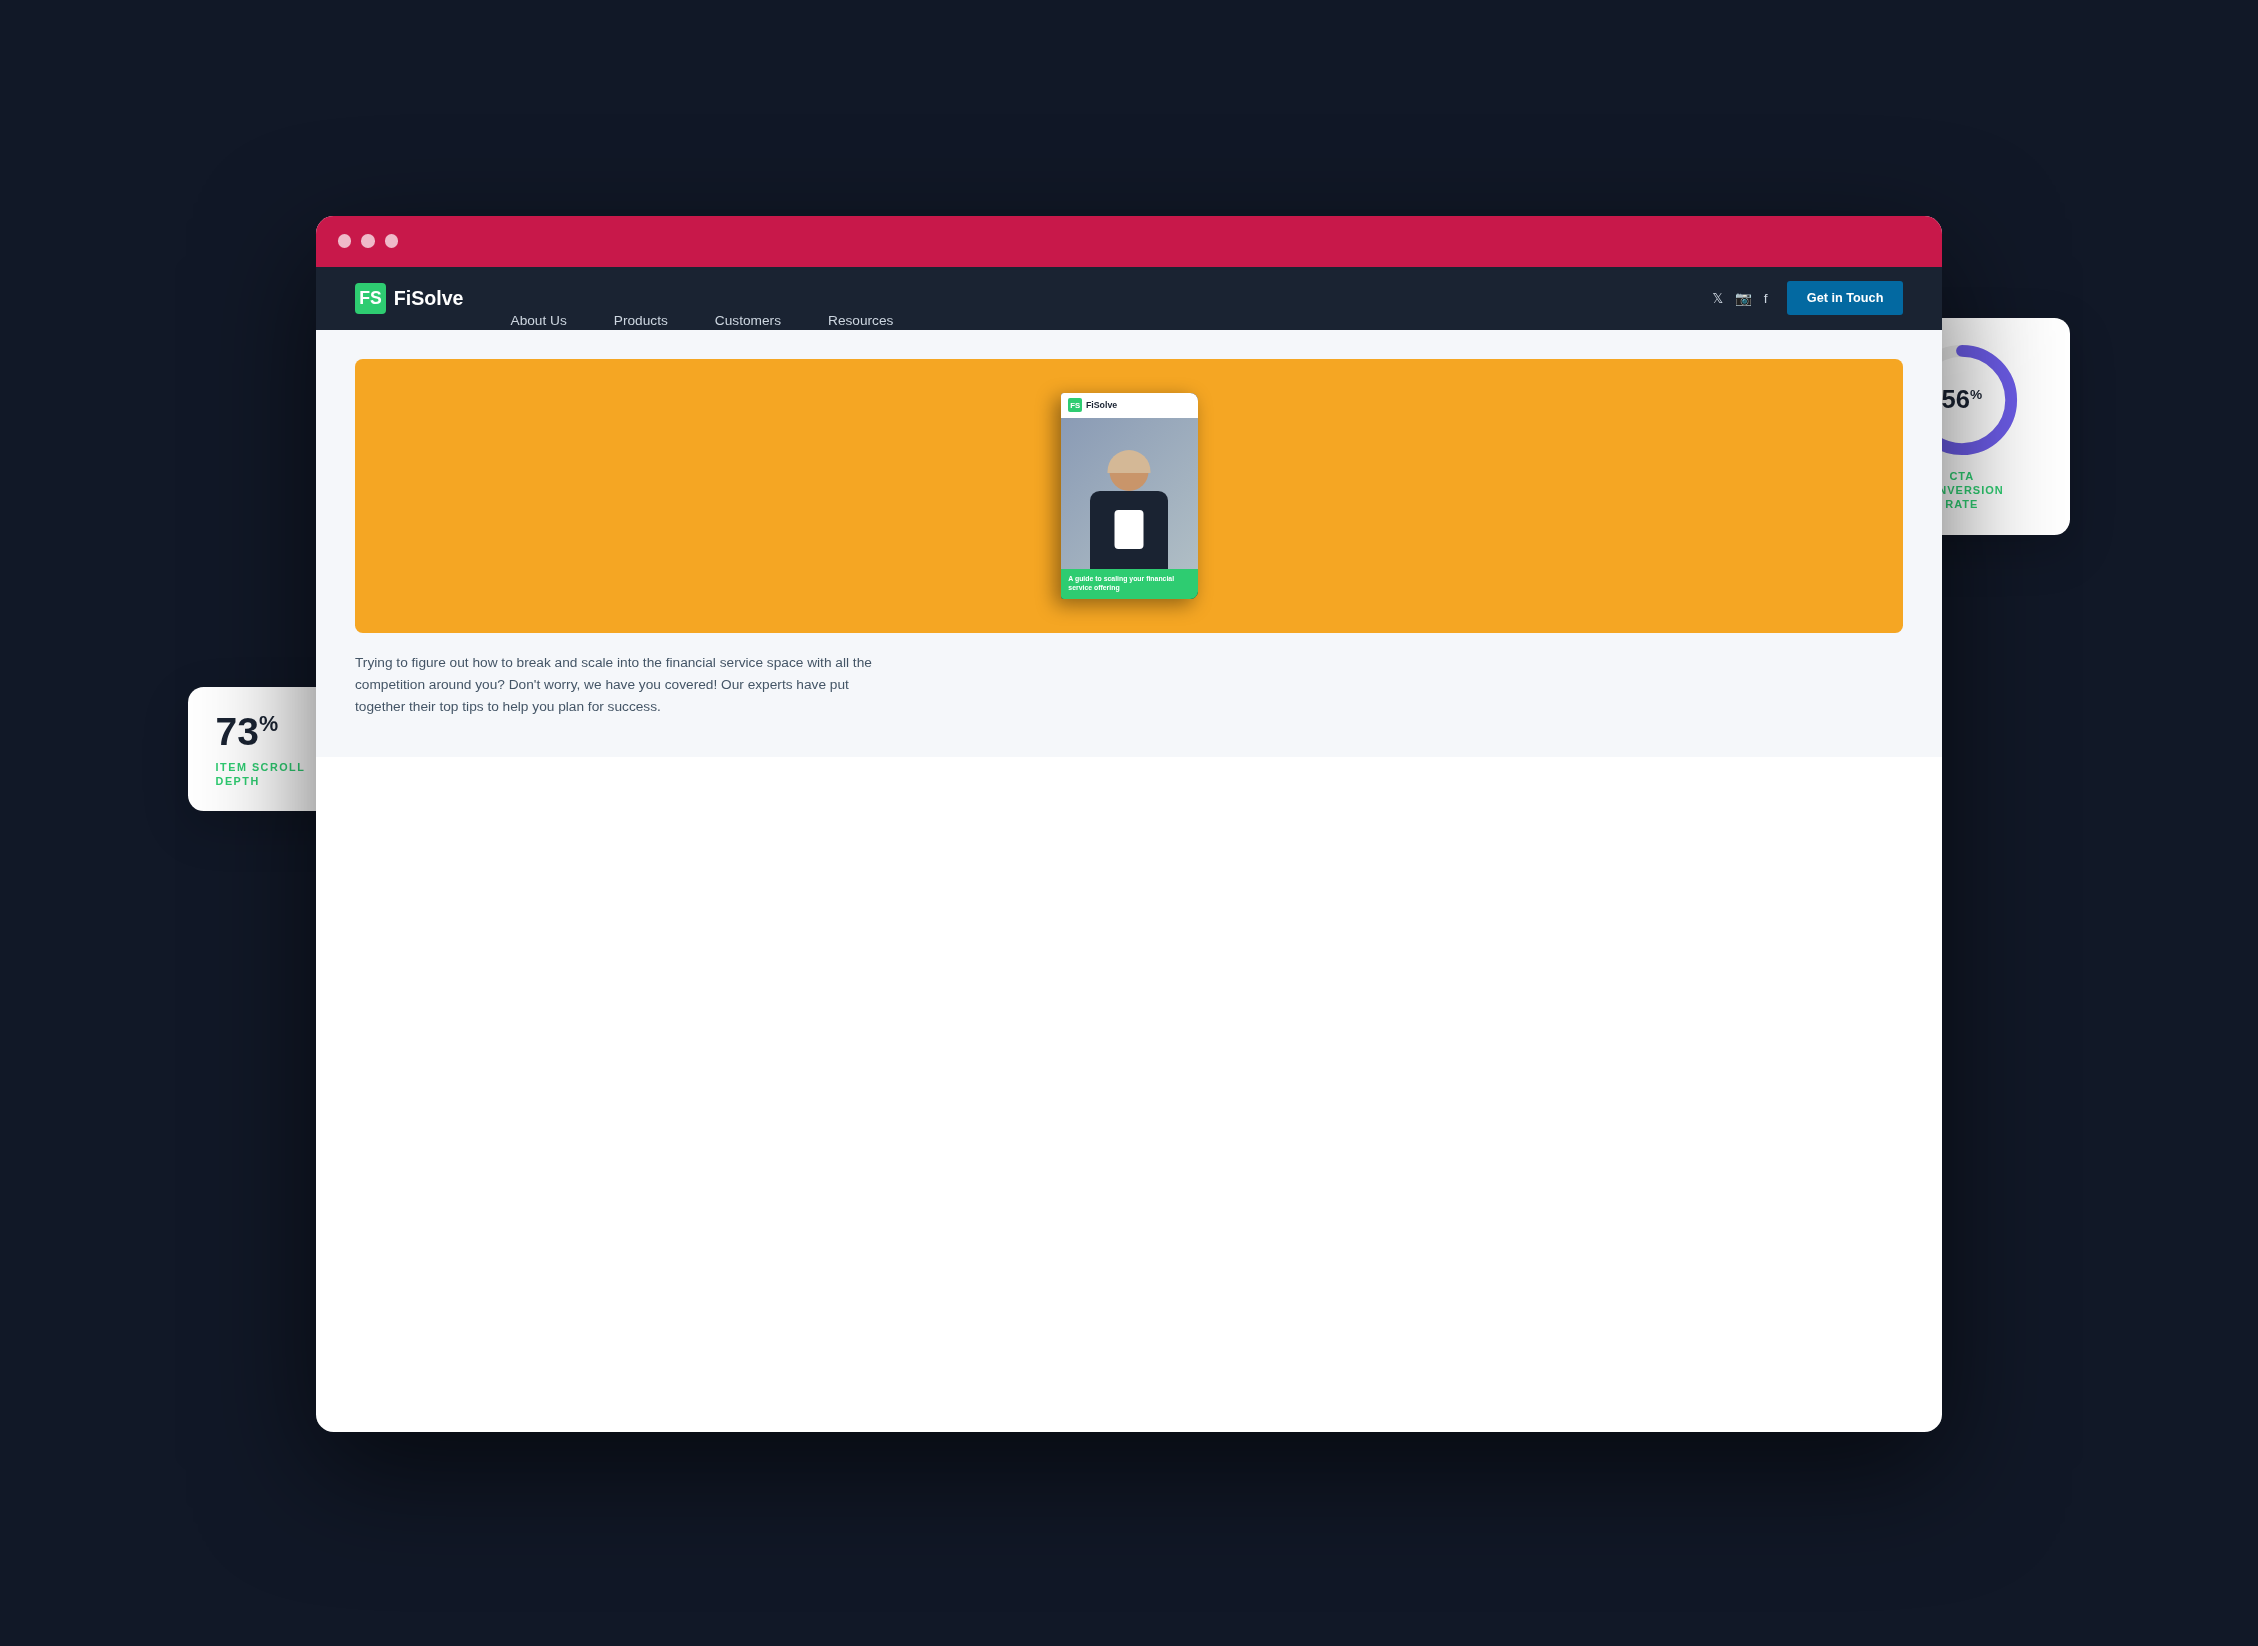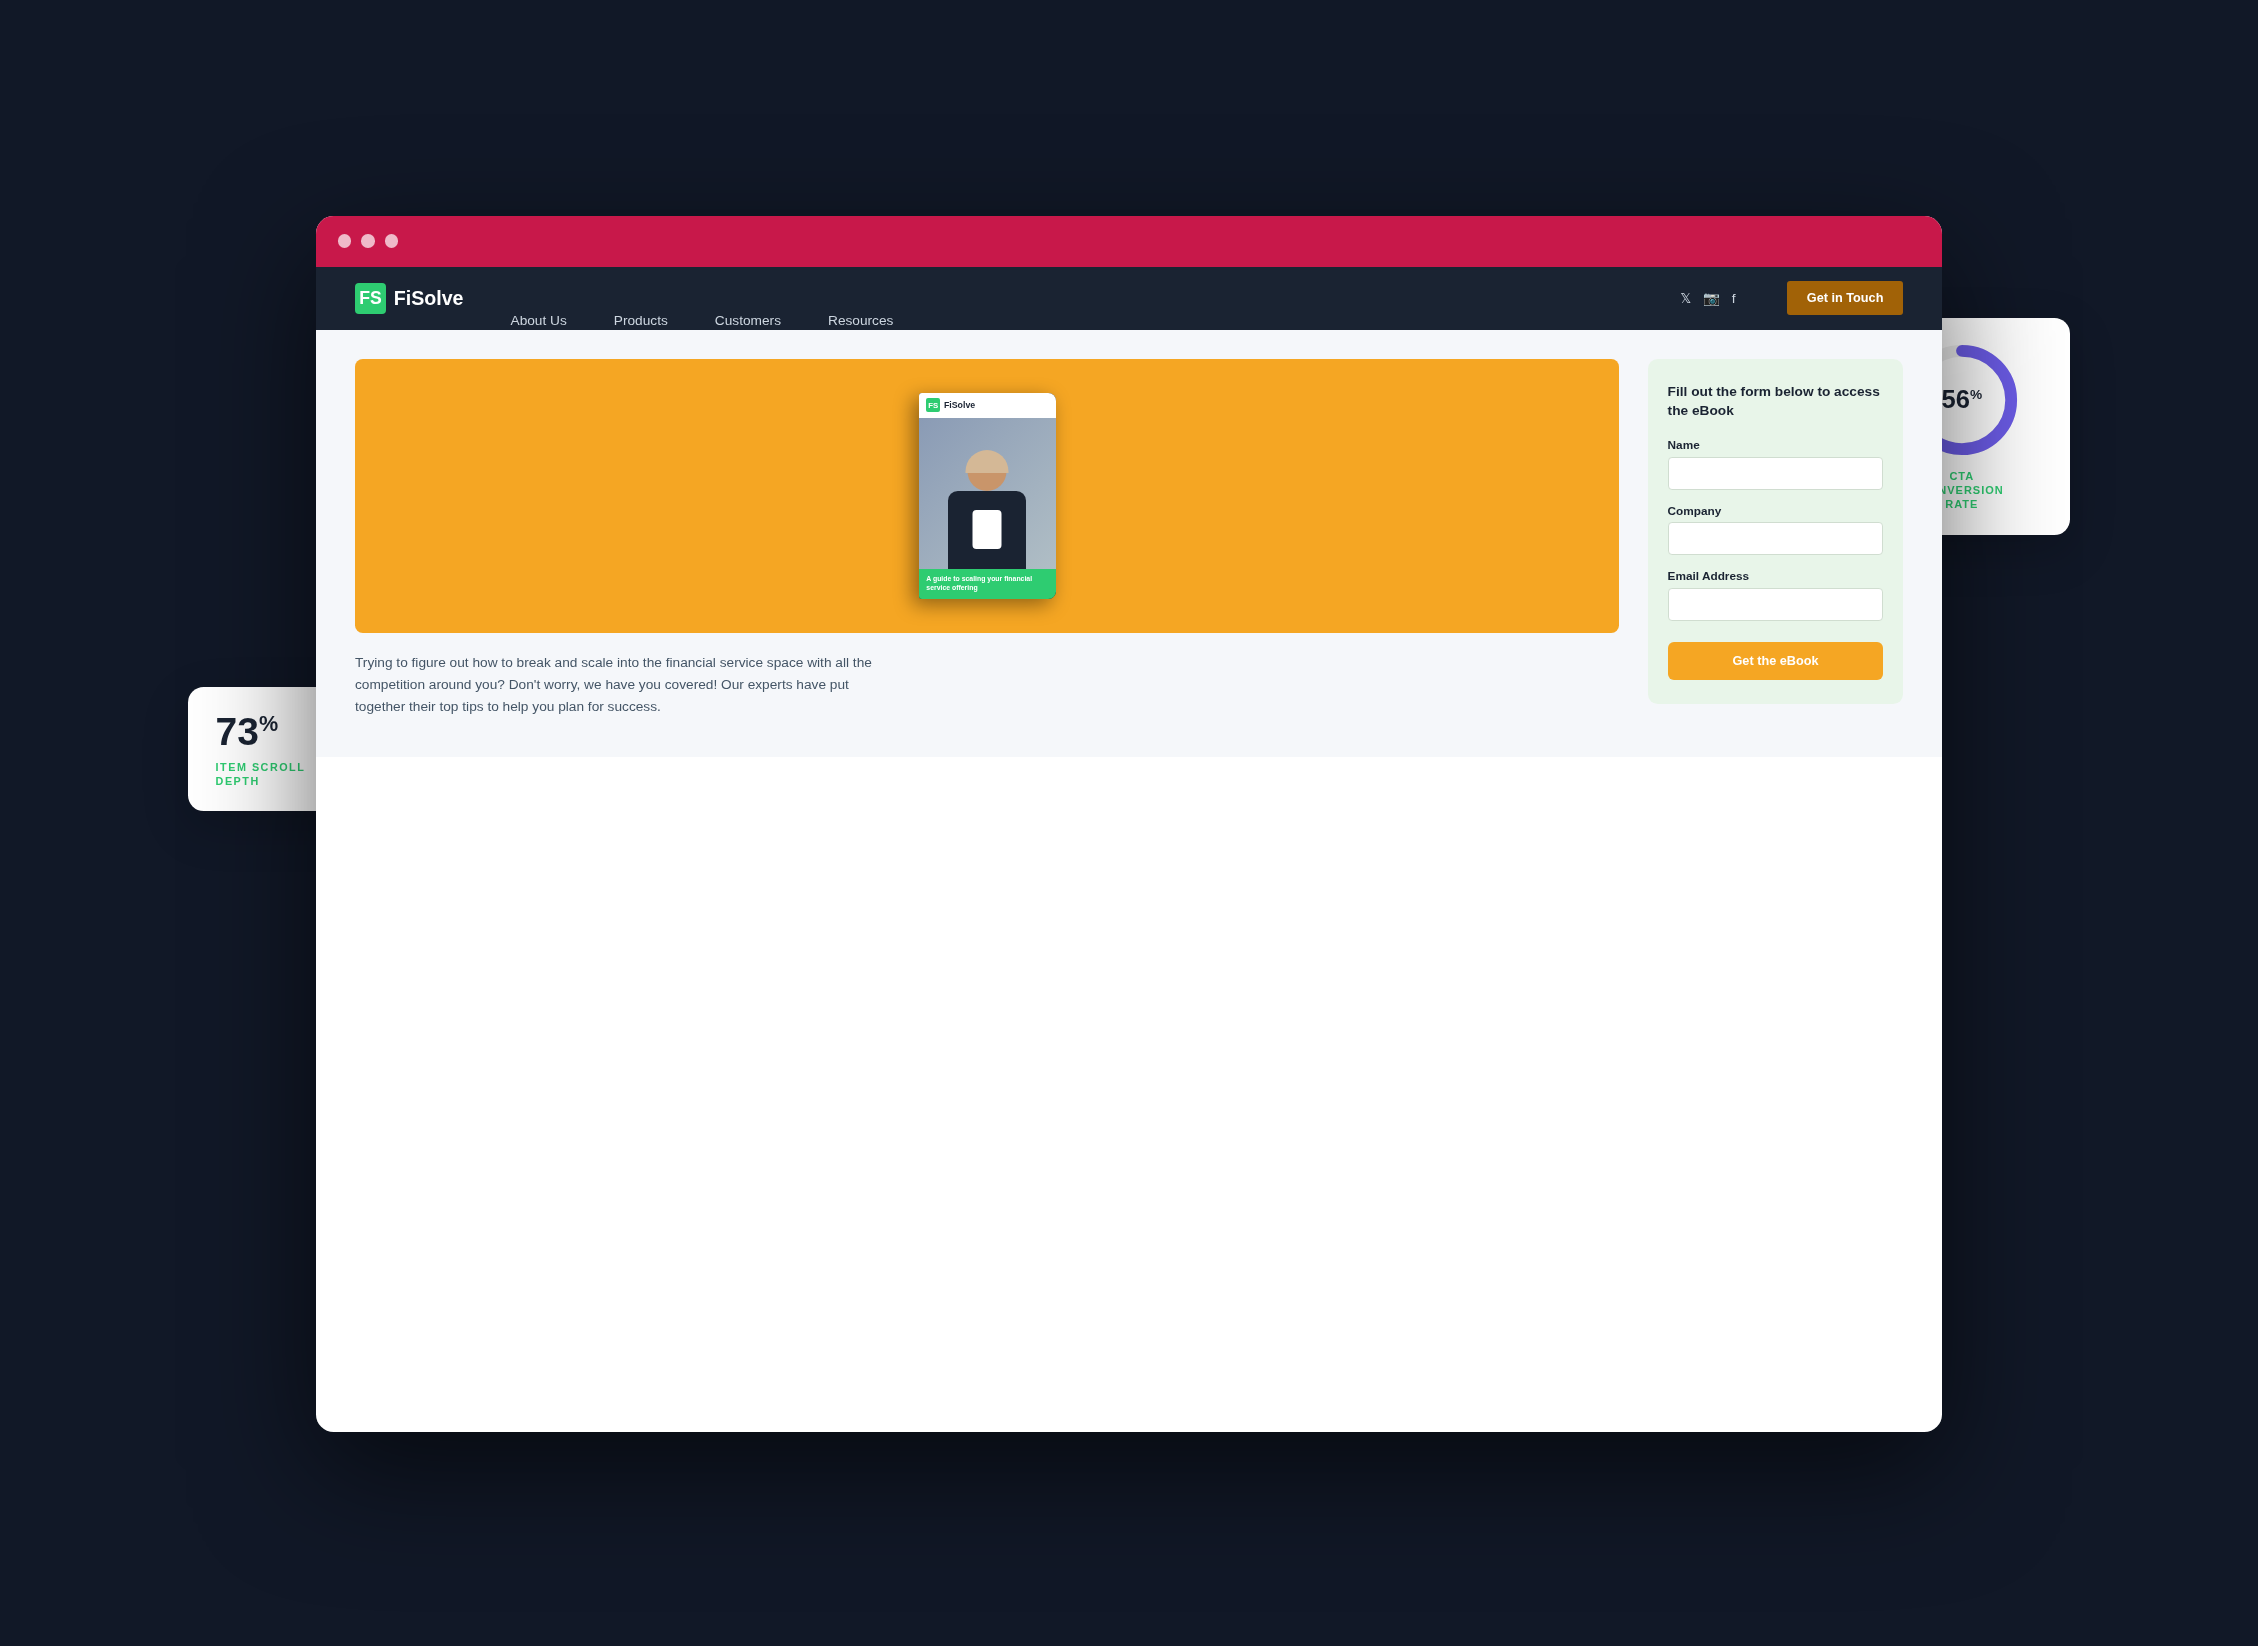--- a/index.html
+++ b/index.html
@@ -106,29 +106,28 @@
       margin-right: 19.6px;
     }
 
     .social-icon {
       color: #cdd6e0;
       font-size: 13.7px;
       cursor: pointer;
     }
 
     .btn-get-in-touch {
-      background: #a16207;
+      background: #0369a1;
       color: white;
       border: none;
       padding: 9.8px 19.6px;
       border-radius: 3px;
       font-size: 12.7px;
       font-weight: 600;
       cursor: pointer;
-      margin-left: 32px;
     }
 
     
     .hero {
       background: #f5f7fa;
       padding: 49px 39px 29px;
       text-align: center;
     }
 
     .ebook-label {
@@ -479,39 +478,17 @@
             </div>
             <div class="book-footer">
               <div class="book-footer-text">A guide to scaling your financial service offering</div>
             </div>
           </div>
         </div>
 
         <p class="description-text">Trying to figure out how to break and scale into the financial service space with all the competition around you? Don't worry, we have you covered! Our experts have put together their top tips to help you plan for success.</p>
       </div>
 
-      <div class="right-col">
-        <div class="form-card">
-          <p class="form-intro">Fill out the form below to access the eBook</p>
-
-          <div class="form-group">
-            <label class="form-label">Name</label>
-            <input class="form-input" type="text" style="">
-          </div>
-
-          <div class="form-group">
-            <label class="form-label">Company</label>
-            <input class="form-input" type="text" style="">
-          </div>
-
-          <div class="form-group">
-            <label class="form-label">Email Address</label>
-            <input class="form-input" type="email" style="">
-          </div>
-
-          <button class="btn-ebook">Get the eBook</button>
-        </div>
-      </div>
 
     </div>
   </div>
 </div>
 
 
 </body></html>

